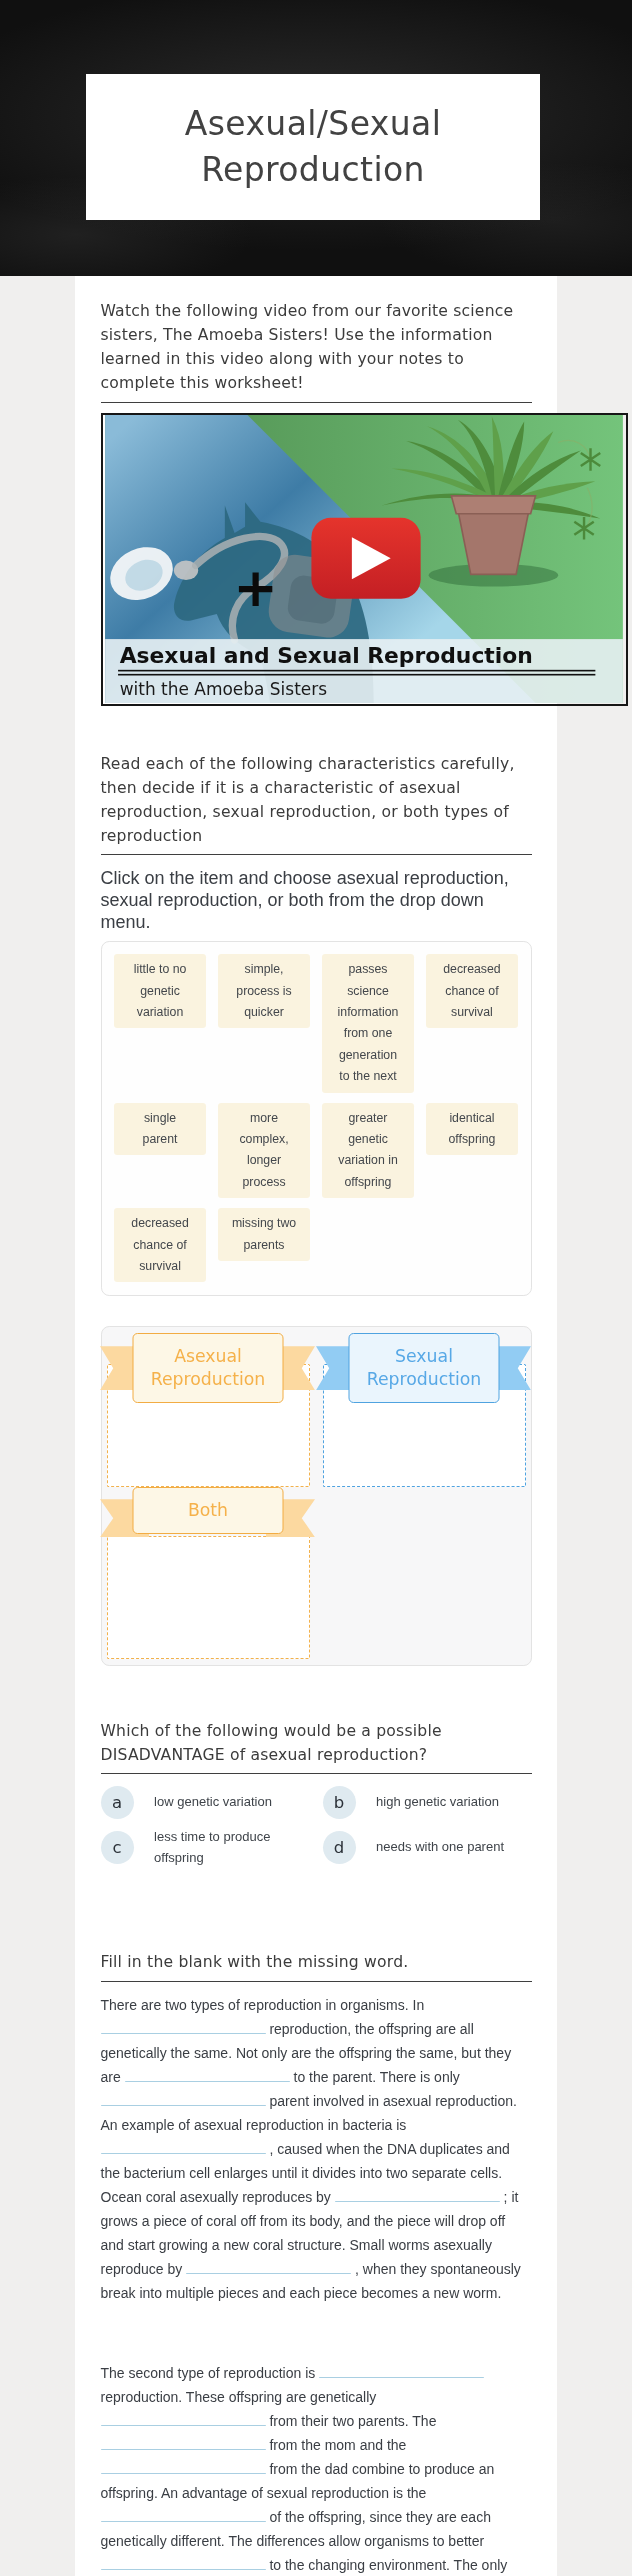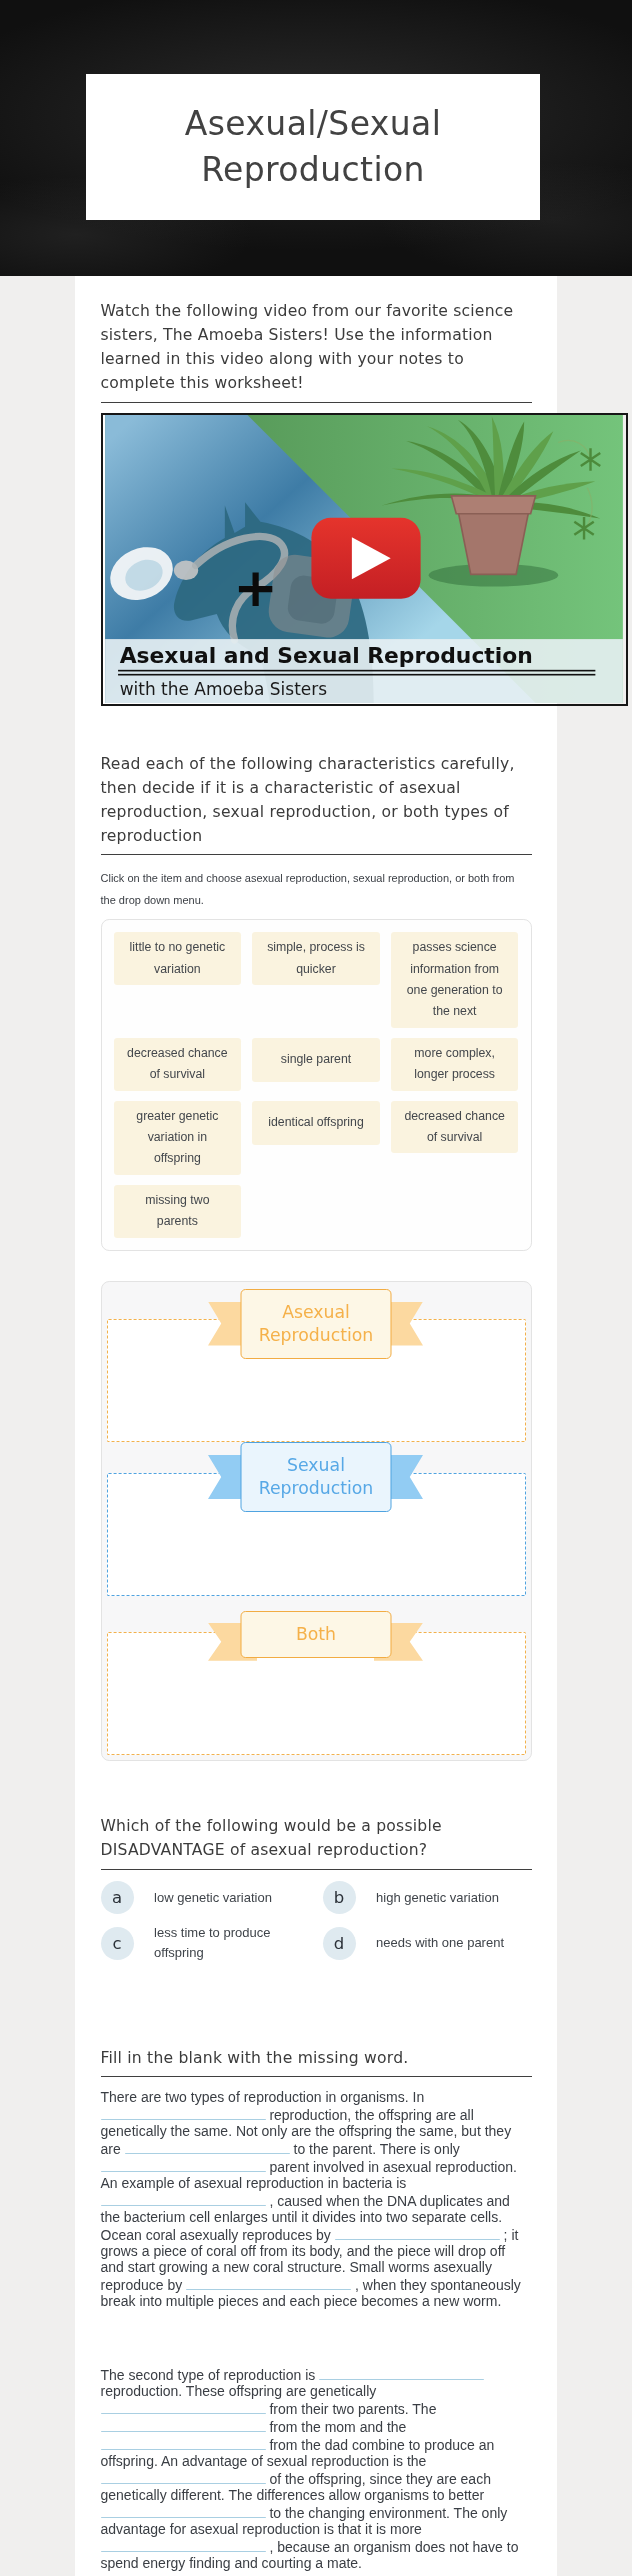--- a/index.html
+++ b/index.html
@@ -39,41 +39,41 @@
     margin:0 0 6.6px;
   }
   .rule{border:none; border-top:1.6px solid #3f3f3f; margin:0 0 10px;}
   
   .video{
     position:relative; width:527px; height:293px; margin:1.6px 0 46px;
     border:2.5px solid #161616; box-sizing:border-box; cursor:pointer;
   }
   .video svg{display:block; width:522px; height:288px;}
   
-  .instructions{font-size:11px; line-height:22px; color:#3a3e44; margin:11.5px 0 8.2px;}
+  .instructions{font-size:18px; line-height:22px; color:#3a3e44; margin:11.5px 0 8.2px;}
   .items-panel{
     border:0.8px solid #e3e3e3; border-radius:8.2px; background:#fefefe;
-    padding:12.3px; display:grid; grid-template-columns:1fr 1fr 1fr;
+    padding:12.3px; display:grid; grid-template-columns:1fr 1fr 1fr 1fr;
     column-gap:11.5px; row-gap:10px; align-items:start;
     margin-bottom:30px;
   }
   .sort-item{
     background:#faf3df; border-radius:3.3px; min-height:44px;
     display:flex; align-items:center; justify-content:center; text-align:center;
     padding:5px 13px; box-sizing:border-box;
     font-size:12.3px; line-height:21.4px; color:#43474c; cursor:pointer;
   }
   
   .bins-panel{
     border:0.8px solid #e3e3e3; border-radius:8.2px; background:#f7f7f8;
     padding:6.6px 5px 5.8px; margin-bottom:53px;
   }
-  .bins-row{display:grid; grid-template-columns:1fr; column-gap:13px;}
+  .bins-row{display:grid; grid-template-columns:1fr 1fr; column-gap:13px;}
   .zone{position:relative; padding-top:30.5px;}
-  .zone.one-line{padding-top:21px; margin-top:15px;}
+  .zone.one-line{padding-top:49px; margin-top:0;}
   .dropbox{
     height:121px; background:#ffffff; border:1.6px dashed #f2b14c; border-radius:1.6px;
   }
   .zone.blue .dropbox{border-color:#4fa3e0;}
   .ribbon{
     position:absolute; top:0; left:50%; transform:translateX(-50%);
     width:151px; min-height:70px; z-index:2;
     background:#fdf7e6; border:1.6px solid #f2ac43; border-radius:5px;
     display:flex; align-items:center; justify-content:center; text-align:center;
     box-sizing:border-box; padding:5px 10px;
@@ -92,21 +92,21 @@
     margin:11.5px 0 82px;
   }
   .option{display:flex; align-items:center; gap:20.6px; cursor:pointer;}
   .badge{
     flex:0 0 auto; width:33px; height:33px; border-radius:50%;
     background:#dfeaf0; display:flex; align-items:center; justify-content:center;
     font-family:"DejaVu Sans", sans-serif; font-size:16.5px; color:#2b3138;
   }
   .option .txt{font-size:13px; line-height:20.6px; color:#3f444a; max-width:177px;}
   
-  .para{font-size:14px; line-height:16px; color:#3a3e44; margin:11.5px 0 0;}
+  .para{font-size:14px; line-height:24px; color:#3a3e44; margin:11.5px 0 0;}
   .para.second{margin-top:56px;}
   .blank{
     display:inline-block; width:165px; height:14px;
     border-bottom:1.6px solid #a9cfe2; border-radius:0.8px;
     vertical-align:baseline; cursor:text;
   }
 </style>
 </head>
 <body>
 

